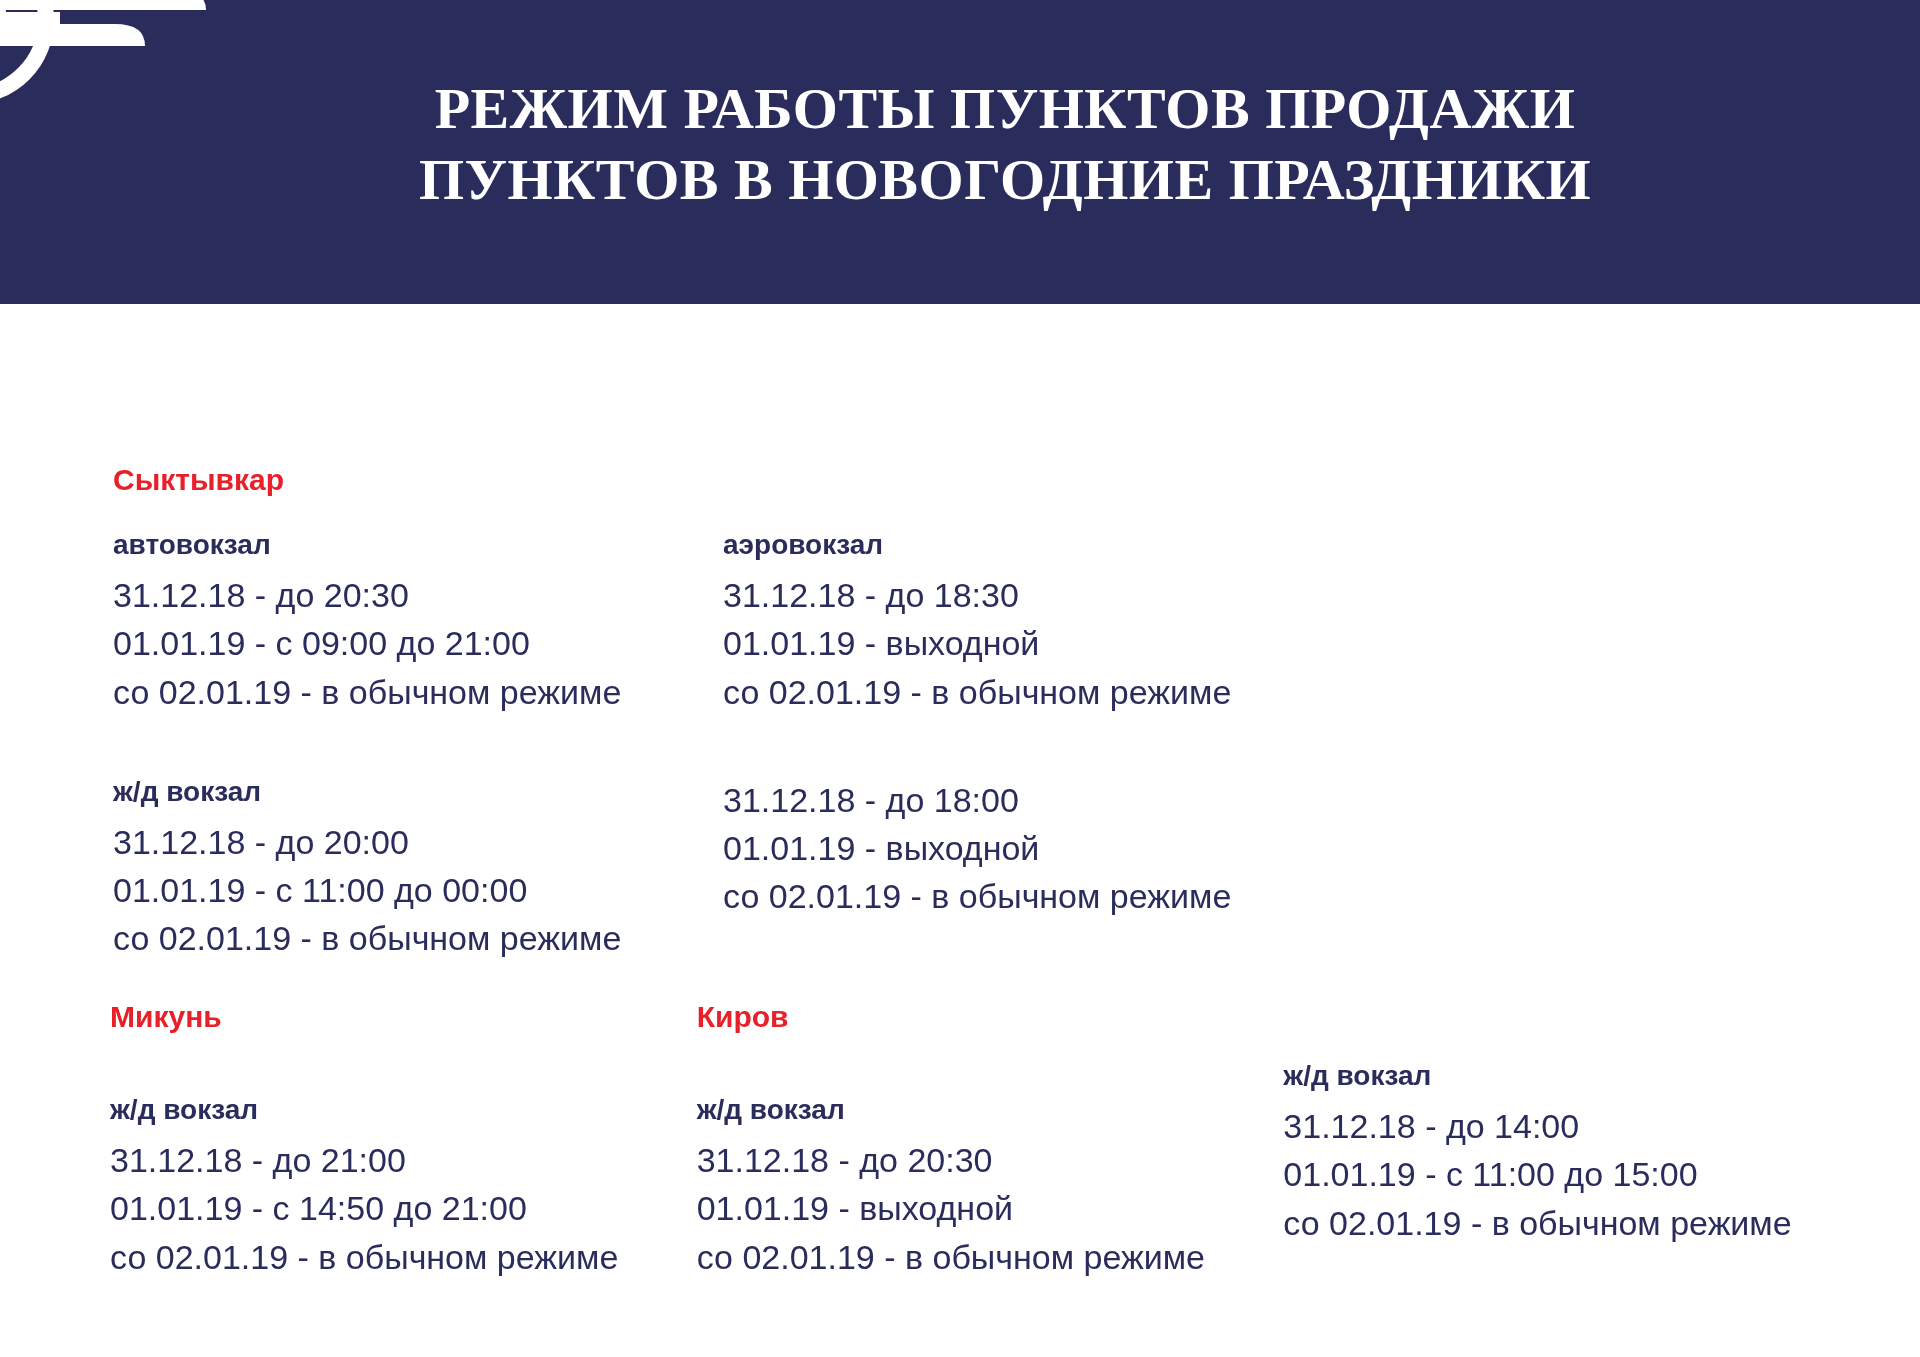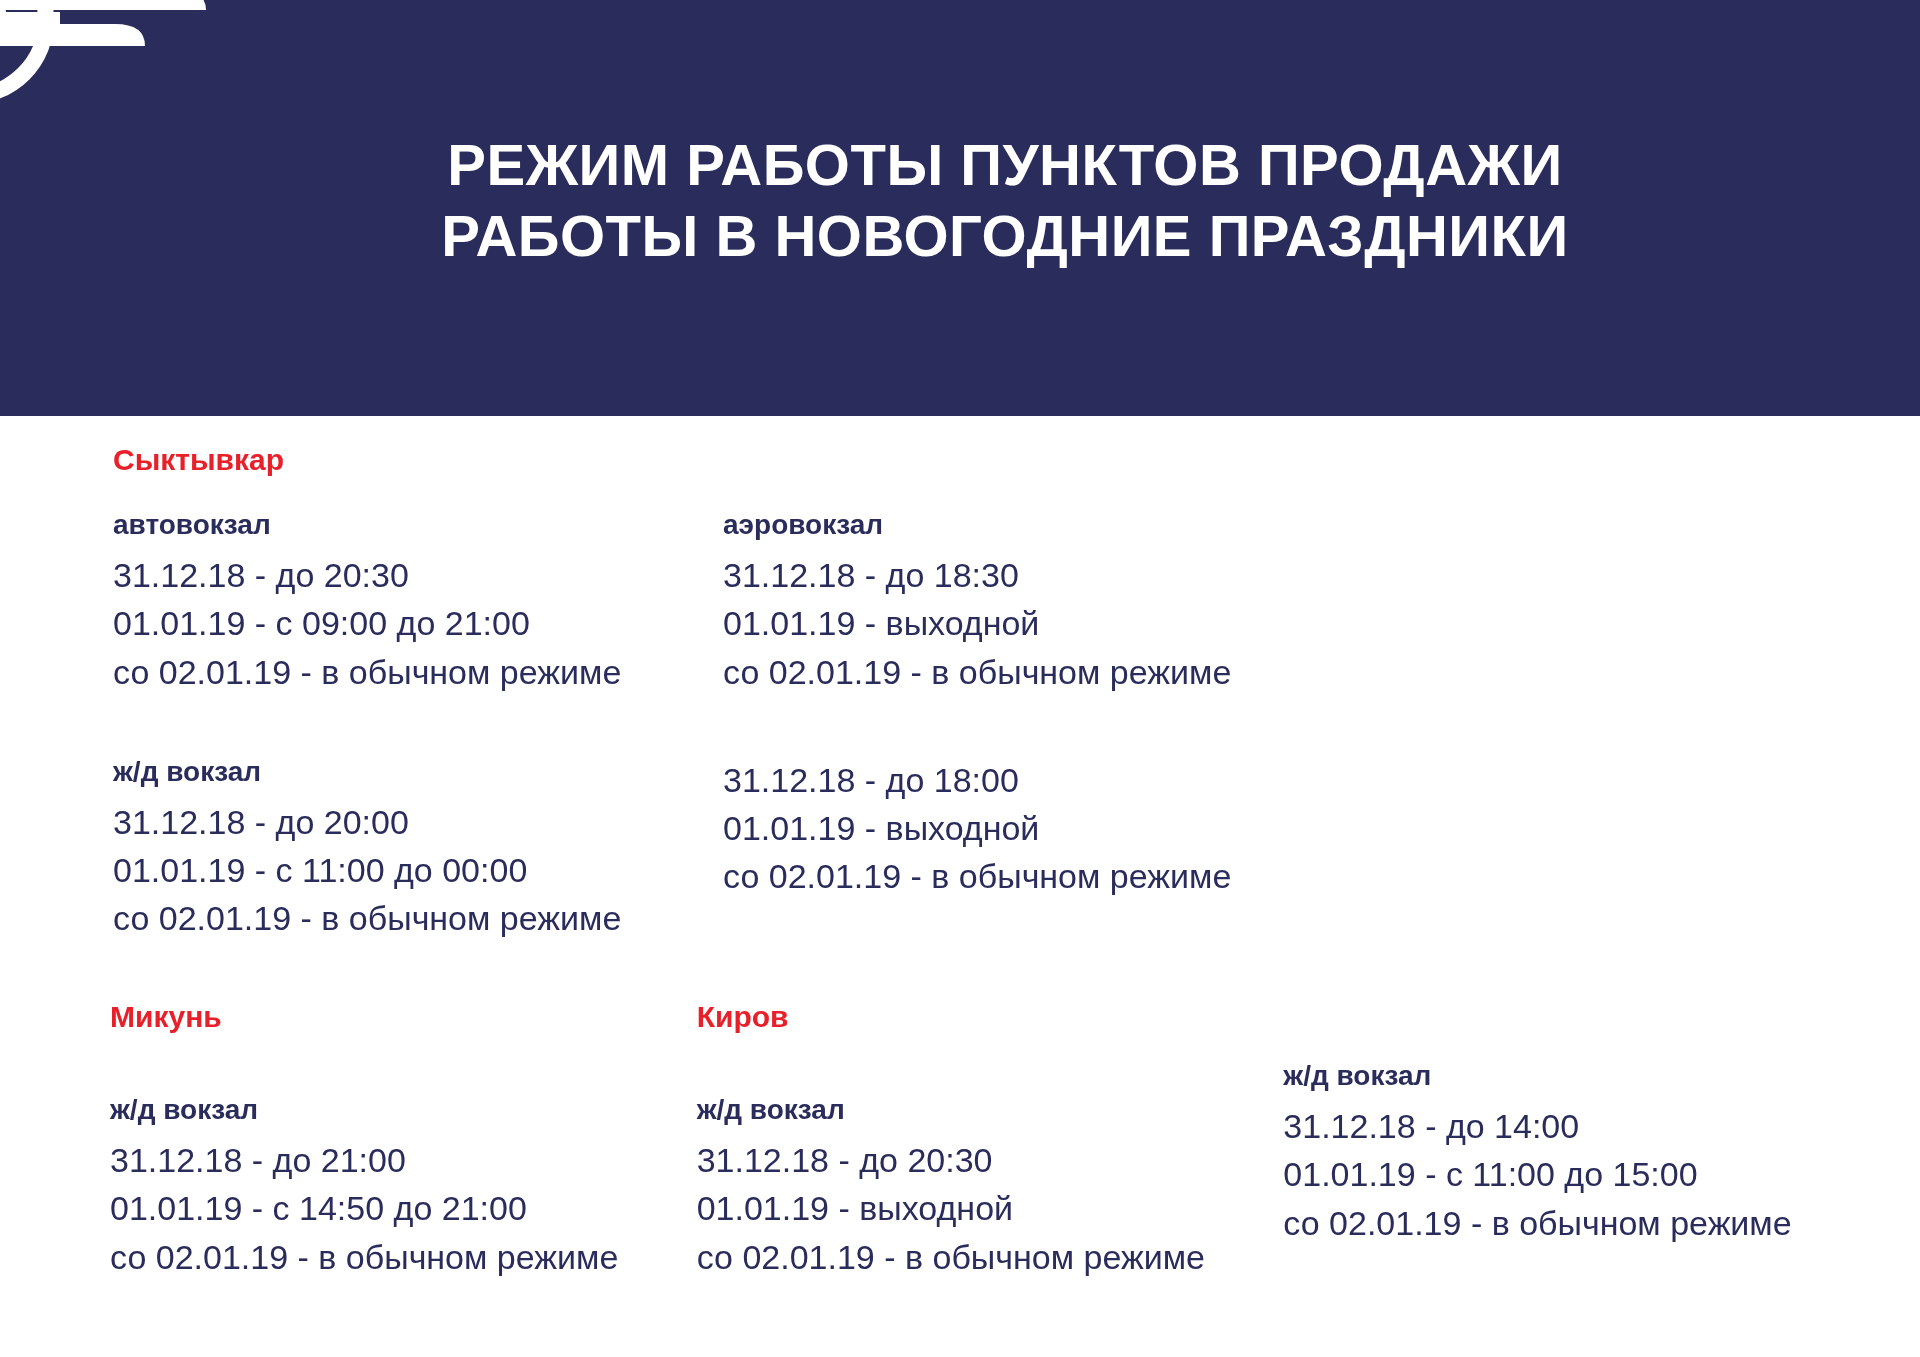--- a/index.html
+++ b/index.html
@@ -18,27 +18,28 @@
     position: relative;
     width: 1920px;
     height: 1357px;
     background: #ffffff;
   }
 
   
   .header {
     position: relative;
     width: 1920px;
-    height: 416px;
+    height: 304px;
     background: #2a2c5c;
     box-sizing: border-box;
     display: flex;
     align-items: center;
     justify-content: center;
     overflow: hidden;
+    font-family: Liberation Serif, serif;
   }
 
   .logo {
     position: absolute;
     left: -70px;
     top: -58px;
     width: 420px;
     height: 210px;
     pointer-events: none;
   }
@@ -78,21 +79,21 @@
     font-size: 34px;
     font-weight: normal;
     line-height: 1.42;
     white-space: nowrap;
   }
 
   
   .section-syktyvkar {
     position: absolute;
     left: 113px;
-    top: 443px;
+    top: 463px;
     width: 1700px;
   }
   .sykt-grid {
     display: flex;
     gap: 0;
     margin-top: 32px;
   }
   .sykt-col {
     width: 610px;
   }
@@ -128,21 +129,21 @@
         <path d="M -40 46 h 280 q 36 0 36 22 h -316 z"></path>
         <path d="M -40 82 h 225 q 30 0 30 22 h -255 z"></path>
       </g>
       <circle cx="40" cy="78" r="76" fill="none" stroke="#ffffff" stroke-width="16"></circle>
       <circle cx="40" cy="78" r="30" fill="none" stroke="#ffffff" stroke-width="14"></circle>
       <rect x="-50" y="70" width="180" height="16" fill="#ffffff"></rect>
     </svg>
 
     <div class="header-title">
       <span class="line">РЕЖИМ РАБОТЫ ПУНКТОВ ПРОДАЖИ</span>
-      <span class="line">РАБОТЫ В НОВОГОДНИЕ ПРАЗДНИКИ</span>
+      <span class="line">ПУНКТОВ В НОВОГОДНИЕ ПРАЗДНИКИ</span>
     </div>
   </div>
 
   <div class="section-syktyvkar">
     <div class="city-heading">Сыктывкар</div>
 
     <div class="sykt-grid">
 
       <div class="sykt-col">
 

